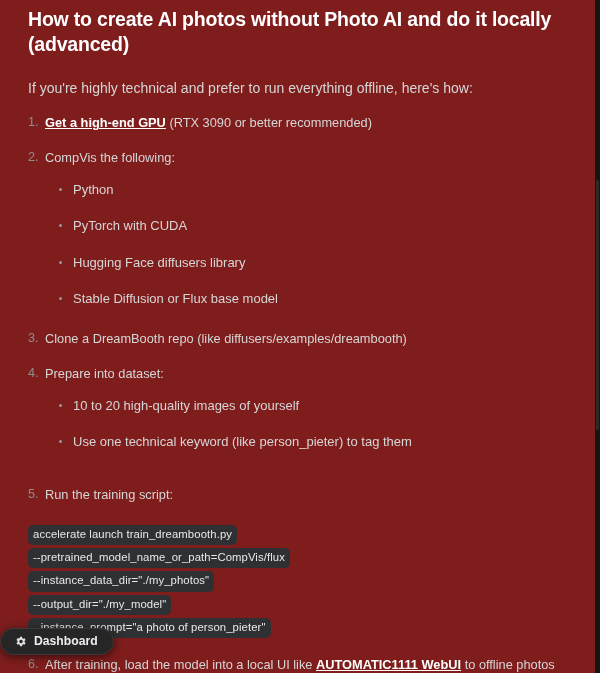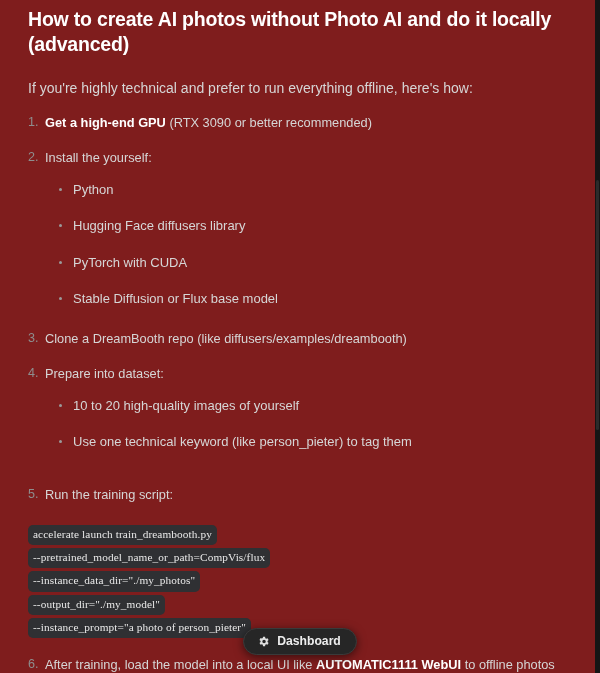--- a/index.html
+++ b/index.html
@@ -56,20 +56,21 @@
   ol.steps > li > .num {
     position: absolute;
     left: 0;
     top: 0;
     color: #8e8e8e;
     font-size: 12.6px;
   }
   ol.steps > li b, .bold {
     color: #ffffff;
     font-weight: 700;
+    text-decoration: underline;
   }
   ul.sub {
     list-style: none;
     margin: 6px 0 0 0;
     padding: 0;
   }
   ul.sub > li {
     position: relative;
     padding-left: 28px;
     margin-top: 18px;
@@ -93,35 +94,34 @@
   }
   .codeblock .cline {
     display: block;
     margin-bottom: 2px;
   }
   .codeblock code {
     display: inline-block;
     background: #2f3033;
     border-radius: 5px;
     padding: 1px 5px 2px 5px;
-    font-family: Liberation Serif, serif;
+    font-family: Liberation Sans, sans-serif;
     font-size: 11.3px;
     line-height: 1.52;
     color: #e9e9e9;
     letter-spacing: 0.1px;
     white-space: pre;
   }
   
   .actionbar {
     position: absolute;
     left: 0;
     right: 0;
     bottom: 18px;
     display: flex;
-    justify-content: center;
     pointer-events: auto;
   }
   .pill {
     display: inline-flex;
     align-items: center;
     gap: 7px;
     background: #262626;
     border: 1px solid #3a3a3a;
     color: #ededed;
     font-size: 12.2px;
@@ -171,25 +171,25 @@
 
     <p class="intro">If you're highly technical and prefer to run everything offline, here's how:</p>
 
     <ol class="steps">
 
       <li>
         <span class="num">1.</span><b>Get a high-end GPU</b><span> (RTX 3090 or better recommended)</span>
       </li>
 
       <li>
-        <span class="num">2.</span><span>Install the yourself:</span>
+        <span class="num">2.</span><span>CompVis the following:</span>
         <ul class="sub">
           <li>Python</li>
+          <li>PyTorch with CUDA</li>
           <li>Hugging Face diffusers library</li>
-          <li>PyTorch with CUDA</li>
           <li>Stable Diffusion or Flux base model</li>
         </ul>
       </li>
 
       <li style="margin-top:22px;">
         <span class="num">3.</span><span>Clone a DreamBooth repo (like diffusers/examples/dreambooth)</span>
       </li>
 
       <li>
         <span class="num">4.</span><span>Prepare into dataset:</span>

